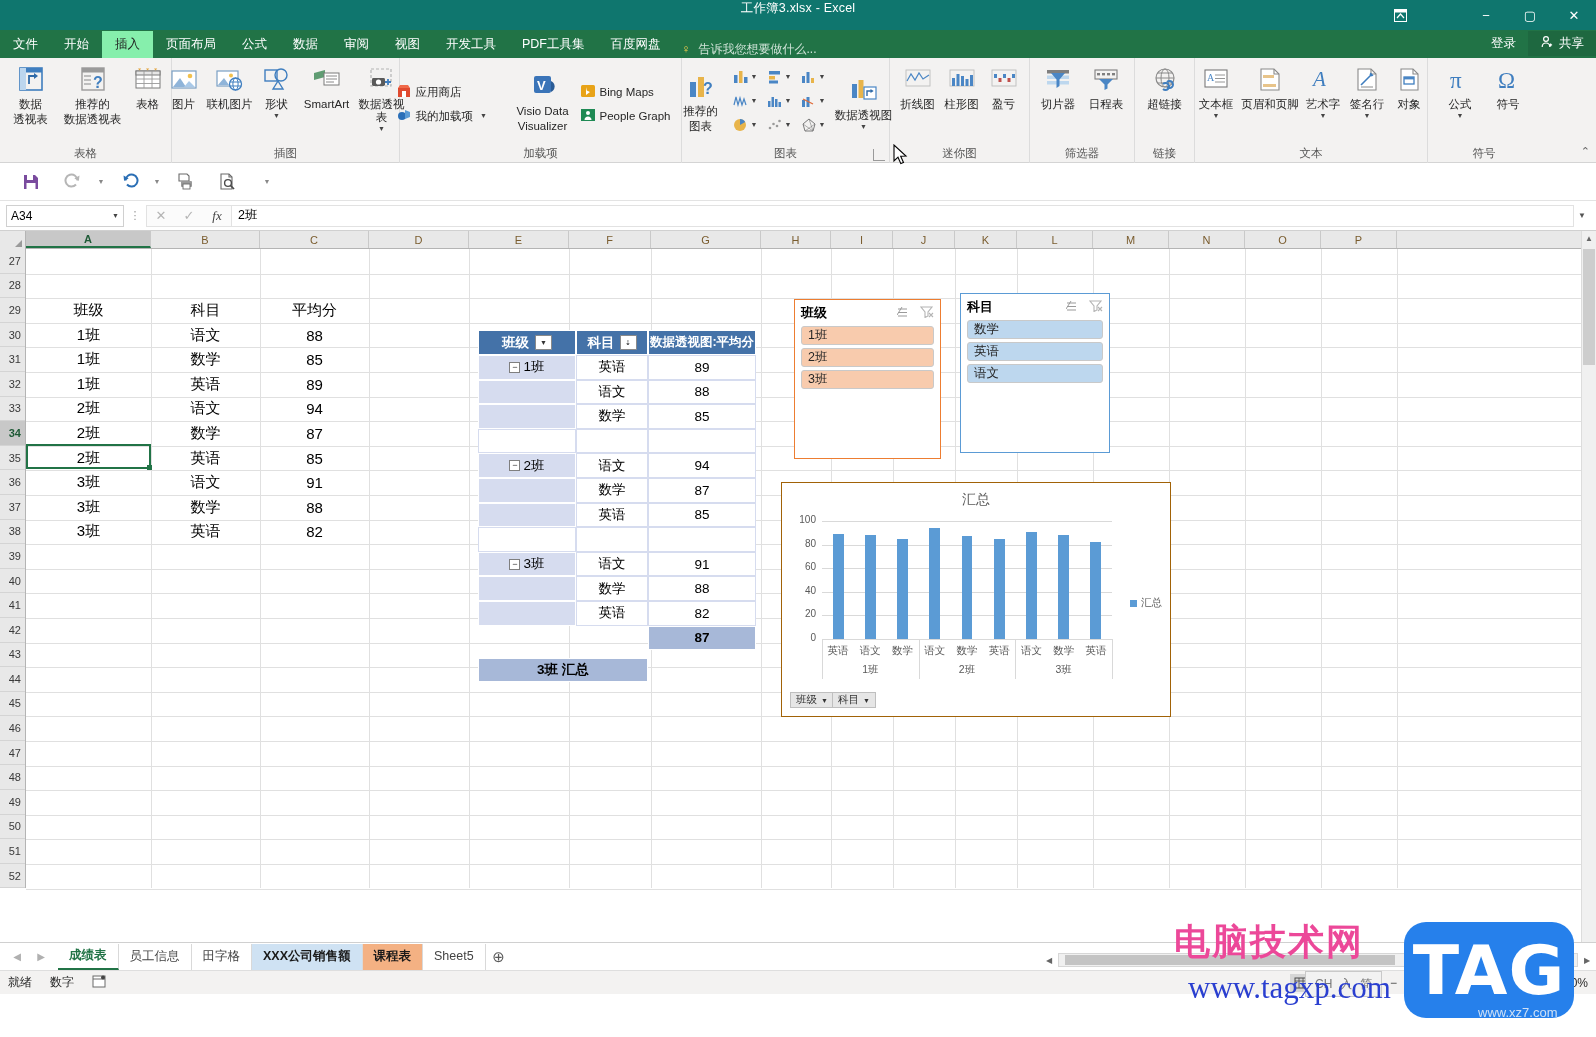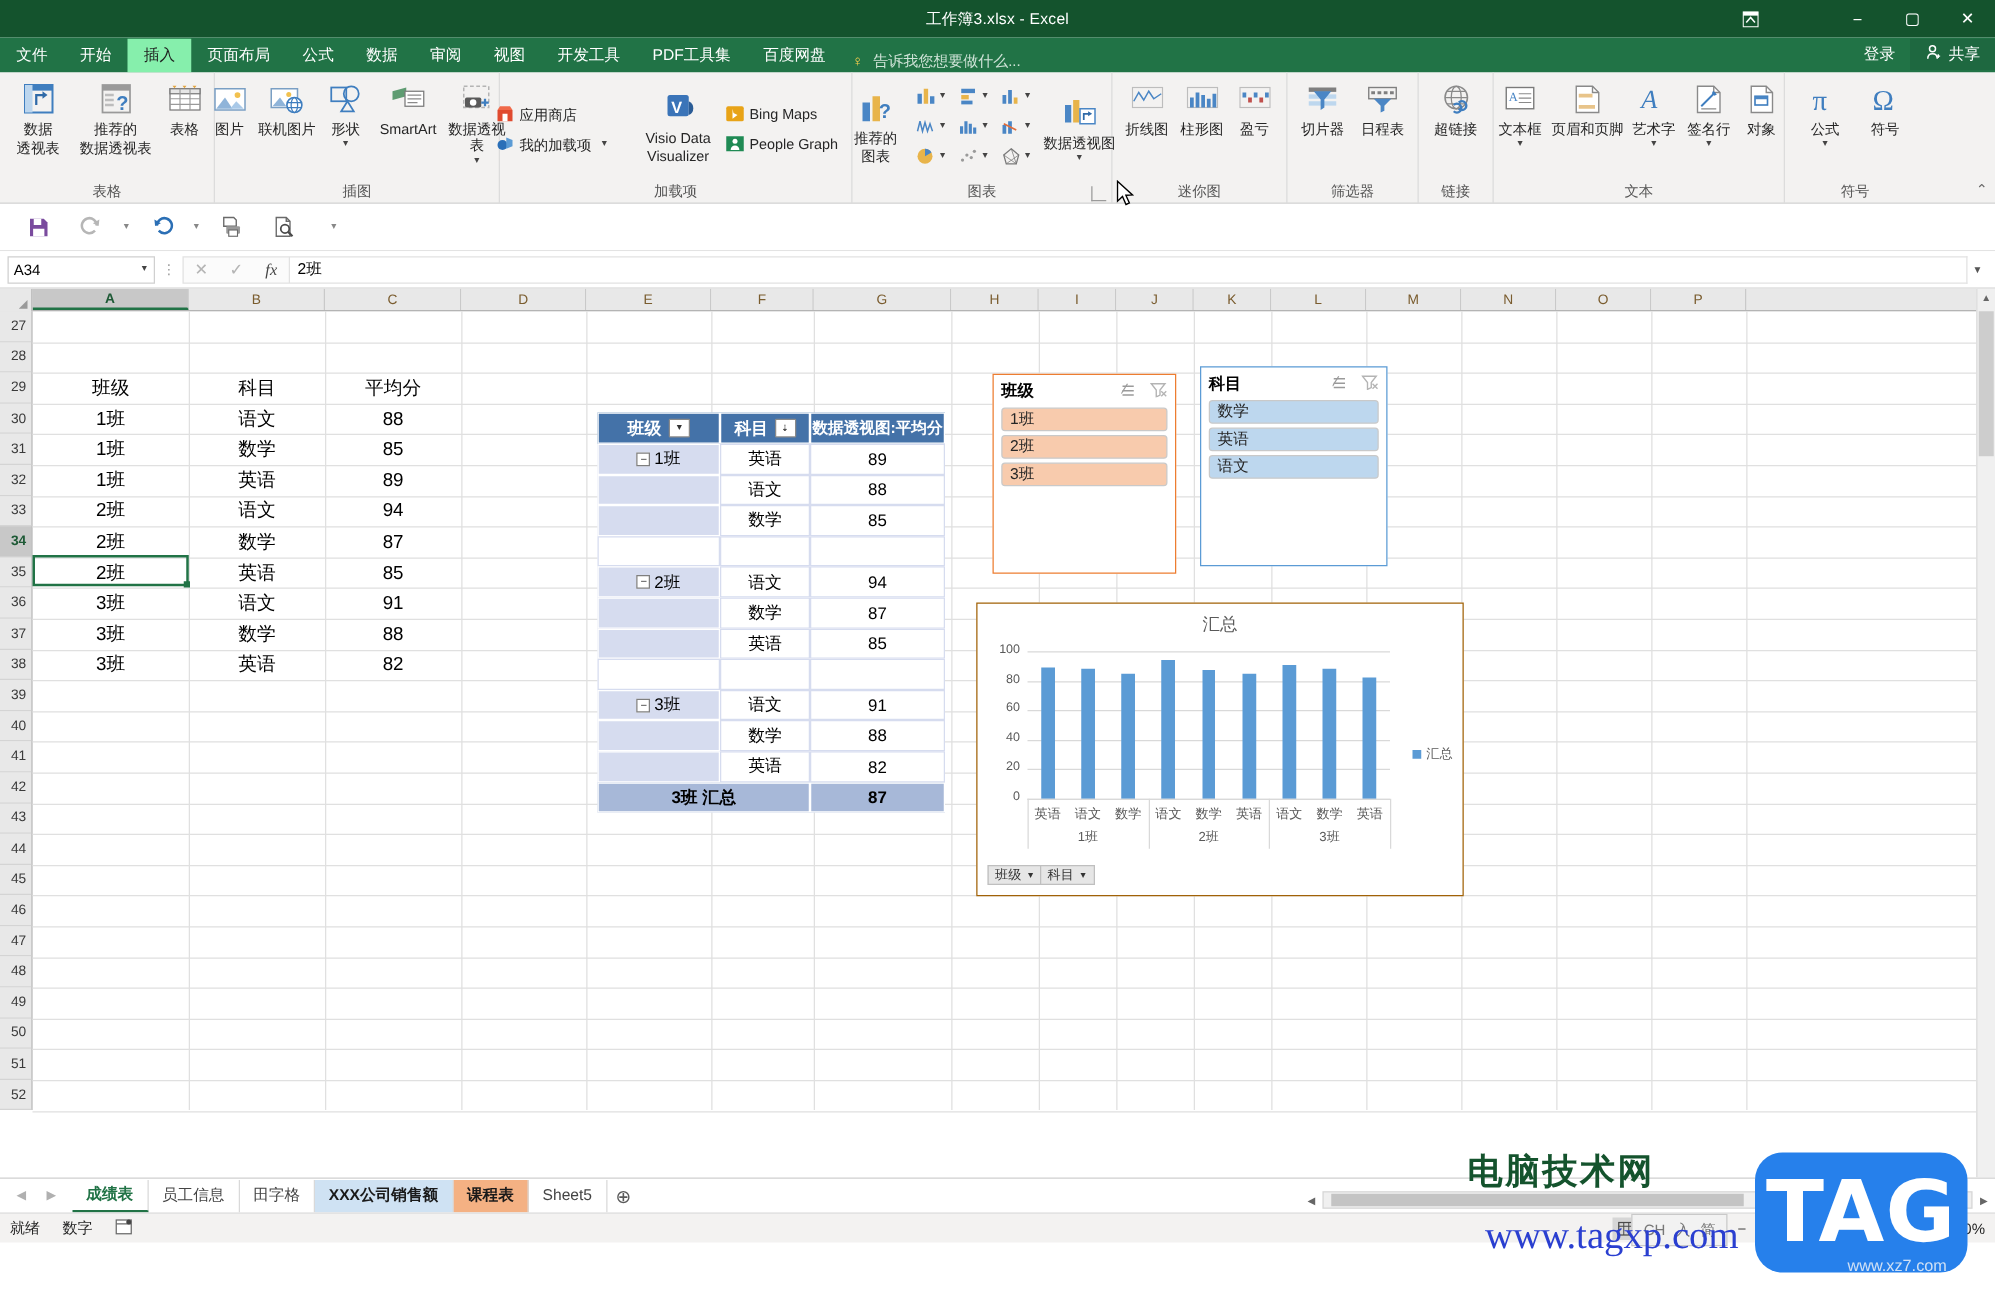--- a/index.html
+++ b/index.html
@@ -6,22 +6,22 @@
   html, body { margin:0; padding:0; }
   body {
     width:1596px; height:1037px; overflow:hidden;
     font-family:"Liberation Sans","DejaVu Sans",sans-serif;
     font-size:12px; background:#fff; position:relative;
     -webkit-font-smoothing:antialiased;
   }
 
   
   .titlebar{
-    height:30px; background:#14532d; color:#fff; position:relative;
-    display:flex; align-items:center; justify-content:center;
+    height:30px; background:#0f766e; color:#fff; position:relative;
+    display:flex; align-items:flex-start; justify-content:center;
   }
   .titlebar .title{ font-size:12.5px; color:#fff; letter-spacing:.2px;}
   .win-btns{ position:absolute; right:0; top:0; height:30px; display:flex; }
   .win-btn{ width:44px; height:30px; display:flex; align-items:center; justify-content:center;
             color:#fff; font-size:13px; }
   .ribbon-opt{ position:absolute; right:176px; top:0; height:30px; width:40px;
                display:flex; align-items:center; justify-content:center; }
 
   
   .tabbar{ height:28px; background:#217346; display:flex; align-items:flex-end; position:relative;}
@@ -181,21 +181,21 @@
 
   
   .vscroll{ position:absolute; right:0; top:0; width:15px; bottom:0; background:#f0f0f0;
             border-left:1px solid #dcdcdc;}
   .vs-up,.vs-dn{ height:15px; display:flex; align-items:center; justify-content:center;
                  font-size:8px; color:#666;}
   .vs-thumb{ position:absolute; top:18px; left:1px; width:12px; height:116px; background:#cdcdcd;}
 
   
   .wm{ position:absolute; pointer-events:none; }
-  .wm-red{ color:#14532d; font-weight:bold; font-size:28px; letter-spacing:2px;
+  .wm-red{ color:#ec4899; font-weight:bold; font-size:36px; letter-spacing:2px;
            font-family:Liberation Sans, sans-serif;}
   .wm-blue{ color:#2a3fd0; font-size:31px; font-family:"Liberation Serif","DejaVu Serif",serif;}
   .tagbox{ position:absolute; width:170px; height:96px; background:#2680eb; border-radius:22px;
            display:flex; align-items:center; justify-content:center; }
   .tagbox span{ color:#fff; font-size:68px; font-weight:bold; letter-spacing:1px;
                 font-family:"DejaVu Sans","Liberation Sans",sans-serif;}
   .xz7{ position:absolute; color:#cfe0f5; font-size:13px;}
   .ime{ position:absolute; background:#f2f2f2; border:1px solid #c9c9c9; height:26px;
         display:flex; align-items:center; gap:8px; padding:0 9px; font-size:12px; color:#777;}
 </style>
@@ -957,21 +957,21 @@
               <div class="ptc ptlbl" style="width: 98px; height: 24.6px; justify-content: center;"></div>
               <div class="ptc ptval" style="width: 72px; height: 24.6px; justify-content: center;">数学</div>
               <div class="ptc ptval" style="width: 108px; height: 24.6px; justify-content: center;">88</div>
             </div>
             <div class="ptr">
               <div class="ptc ptlbl" style="width: 98px; height: 24.6px; justify-content: center;"></div>
               <div class="ptc ptval" style="width: 72px; height: 24.6px; justify-content: center;">英语</div>
               <div class="ptc ptval" style="width: 108px; height: 24.6px; justify-content: center;">82</div>
             </div>
             <div class="ptr">
-              <div class="ptc pttot" style="width: 170px; height: 24.6px; justify-content: center;">3班 汇总</div>
+              <div class="ptc pttot" style="width: 170px; height: 24.6px; justify-content: center; margin-top: 32px;">3班 汇总</div>
               <div class="ptc pttot" style="width: 108px; height: 24.6px; justify-content: center;">87</div>
             </div>
           </div>
       </div>
 
       <div class="slicer" style="left:768px; top:50px; width:147px; height:160px; border:1px solid #ed7d31;">
         <div class="sl-head">
           <span>班级</span>
           <span class="sl-icons">
             <span>

